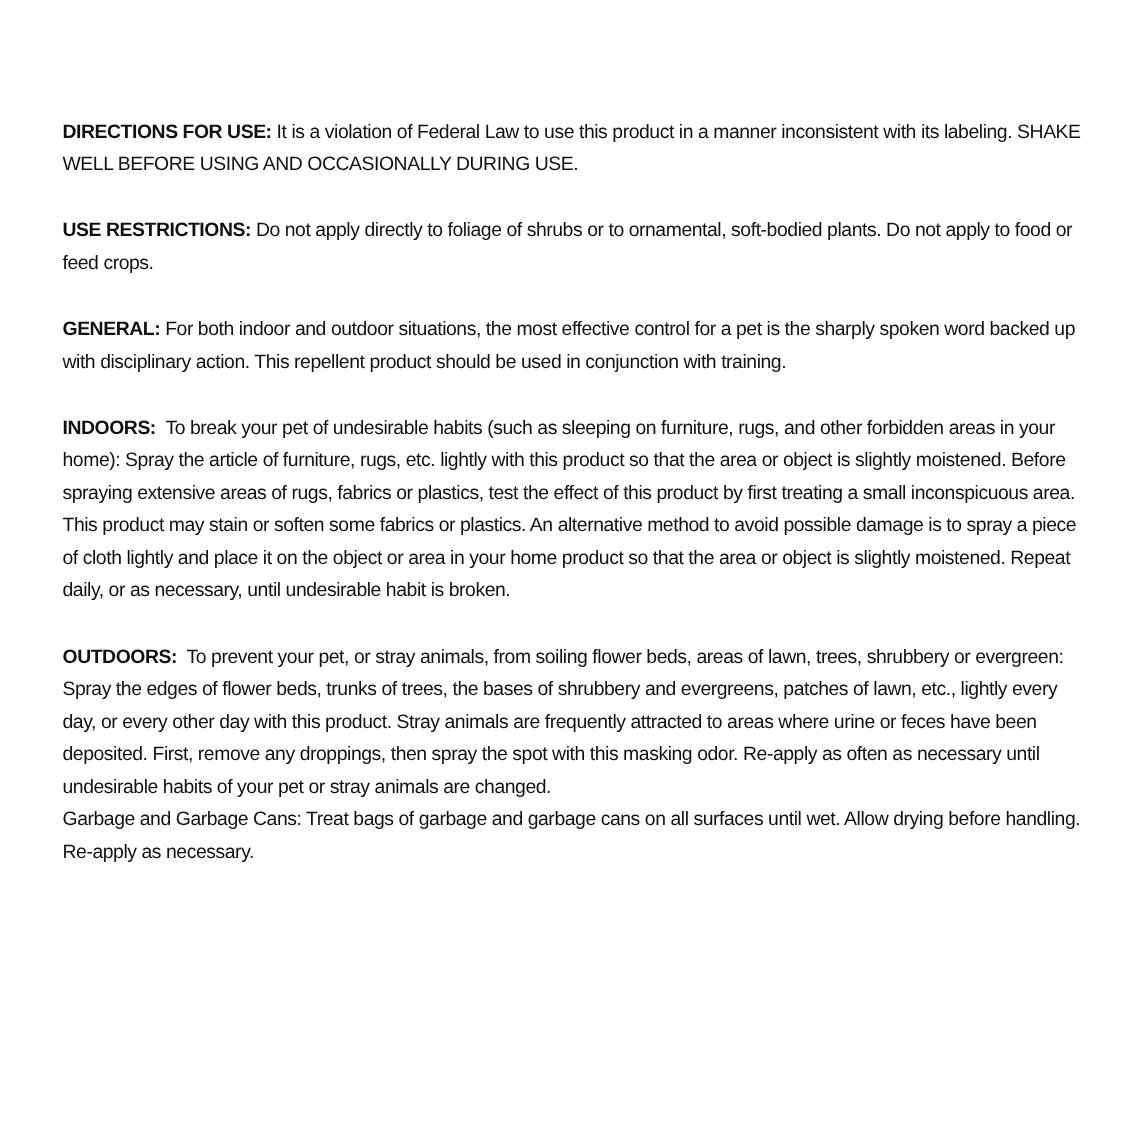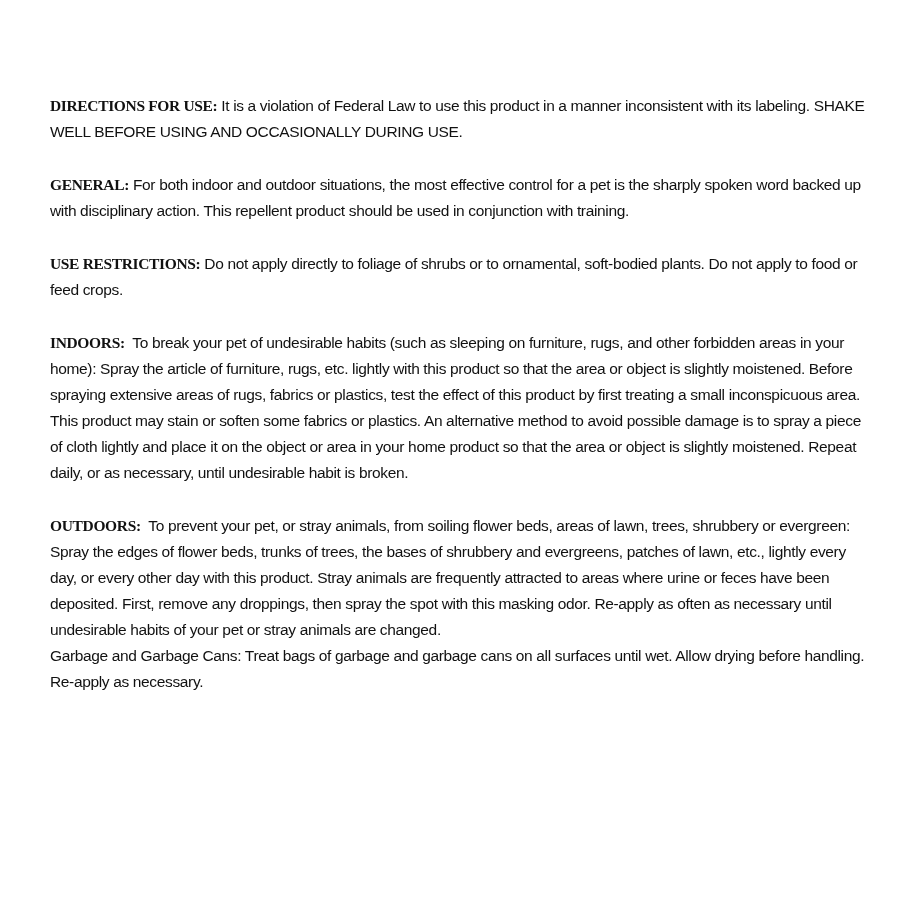--- a/index.html
+++ b/index.html
@@ -22,33 +22,32 @@
     font-size: 15.5px;
     letter-spacing: -0.35px;
     line-height: 26px;
   }
   .para {
     margin: 0 0 27px 0;
     white-space: pre-wrap;
   }
   .lead {
     font-weight: bold;
-    font-family: Liberation Serif, serif;
   }
 </style>
 </head>
 <body>
 
 <div class="doc">
 
   <p class="para"><span class="lead">DIRECTIONS FOR USE:</span><span> It is a violation of Federal Law to use this product in a manner inconsistent with its labeling. SHAKE WELL BEFORE USING AND OCCASIONALLY DURING USE.</span></p>
 
+  <p class="para"><span class="lead">USE RESTRICTIONS:</span><span> Do not apply directly to foliage of shrubs or to ornamental, soft-bodied plants. Do not apply to food or feed crops.</span></p>
+
   <p class="para"><span class="lead">GENERAL:</span><span> For both indoor and outdoor situations, the most effective control for a pet is the sharply spoken word backed up with disciplinary action. This repellent product should be used in conjunction with training.</span></p>
-
-  <p class="para"><span class="lead">USE RESTRICTIONS:</span><span> Do not apply directly to foliage of shrubs or to ornamental, soft-bodied plants. Do not apply to food or feed crops.</span></p>
 
   <p class="para"><span class="lead">INDOORS:</span><span>  To break your pet of undesirable habits (such as sleeping on furniture, rugs, and other forbidden areas in your home): Spray the article of furniture, rugs, etc. lightly with this product so that the area or object is slightly moistened. Before spraying extensive areas of rugs, fabrics or plastics, test the effect of this product by first treating a small inconspicuous area. This product may stain or soften some fabrics or plastics. An alternative method to avoid possible damage is to spray a piece of cloth lightly and place it on the object or area in your home product so that the area or object is slightly moistened. Repeat daily, or as necessary, until undesirable habit is broken.</span></p>
 
   <p class="para"><span class="lead">OUTDOORS:</span><span>  To prevent your pet, or stray animals, from soiling flower beds, areas of lawn, trees, shrubbery or evergreen: Spray the edges of flower beds, trunks of trees, the bases of shrubbery and evergreens, patches of lawn, etc., lightly every day, or every other day with this product. Stray animals are frequently attracted to areas where urine or feces have been deposited. First, remove any droppings, then spray the spot with this masking odor. Re-apply as often as necessary until undesirable habits of your pet or stray animals are changed.
 Garbage and Garbage Cans: Treat bags of garbage and garbage cans on all surfaces until wet. Allow drying before handling. Re-apply as necessary.</span></p>
 
 
 </div>
 
 </body></html>

